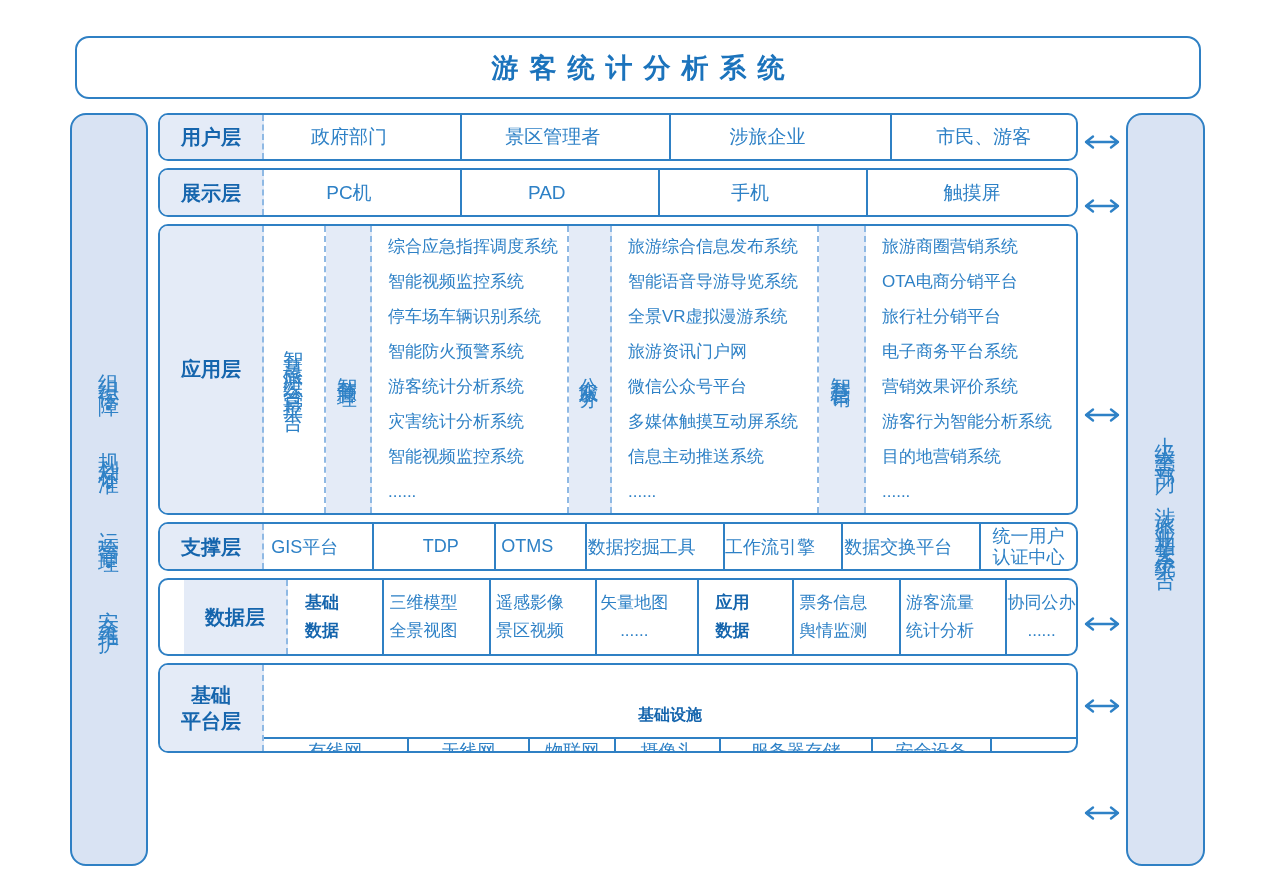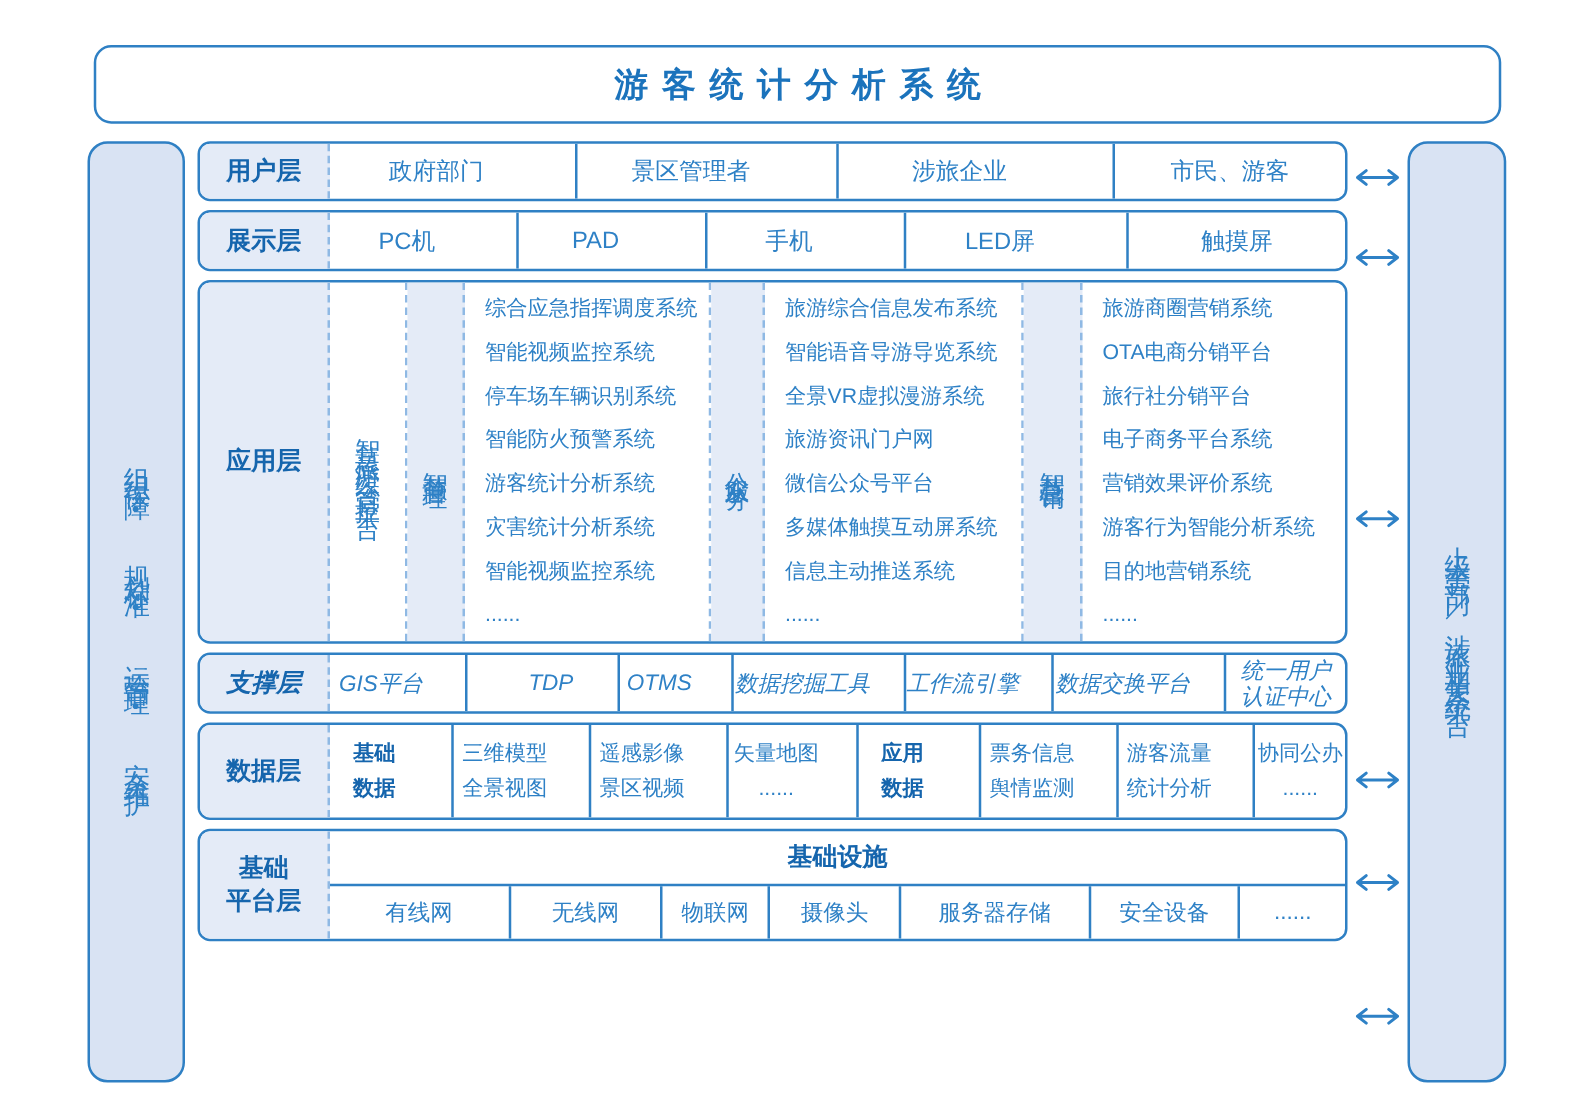--- a/index.html
+++ b/index.html
@@ -26,22 +26,22 @@
   .vtext{writing-mode:vertical-rl;text-orientation:upright;color:var(--text);}
   .side .vtext{font-size:21px;letter-spacing:7px;line-height:1;}
   .side .bullet{font-size:11px;padding:16px 0;}
 
   
   .main{position:absolute;left:158px;top:113px;width:920px;height:640px;display:flex;flex-direction:column;}
   .row{border:2px solid var(--border);border-radius:10px;background:#fff;display:flex;overflow:hidden;}
   .row-user{height:57px;margin-bottom:7px;}
   .row-display{height:57px;margin-bottom:7px;}
   .row-app{height:347px;margin-bottom:7px;}
-  .row-support{height:58px;margin-bottom:7px;font-style:italic;}
-  .row-data{height:92px;margin-bottom:7px;}
+  .row-support{height:58px;margin-bottom:7px;}
+  .row-data{height:92px;margin-bottom:7px;padding-left:24px;}
   .row-base{height:107px;}
 
   .layer-label{flex:0 0 104px;background:var(--cellfill);border-right:2px dashed var(--dash);
     display:flex;flex-direction:column;align-items:center;justify-content:center;
     font-size:20px;font-weight:bold;color:var(--label);line-height:26px;}
   .cells{flex:1;display:flex;gap:26px;}
   .cell{display:flex;flex-direction:column;align-items:center;justify-content:center;
     font-size:19px;color:var(--text);text-align:center;}
   .cell + .cell{border-left:2px solid var(--border);}
   .cell-bold{font-weight:bold;color:var(--label);}
@@ -86,21 +86,21 @@
   .app-list{display:flex;flex-direction:column;justify-content:center;row-gap:13px;
     padding-left:16px;border-right:2px dashed var(--dash);}
   .app-l1{flex:0 0 197px;}
   .app-l2{flex:0 0 207px;}
   .app-l3{flex:1;border-right:none;}
   .app-item{font-size:17px;color:var(--text);line-height:22px;white-space:nowrap;}
 
   
   .base-right{flex:1;display:flex;flex-direction:column;}
   .base-header{flex:0 0 44px;display:flex;align-items:center;justify-content:center;
-    font-size:20px;font-weight:bold;color:var(--label);border-bottom:2px solid var(--border);}
+    font-size:16px;font-weight:bold;color:var(--label);border-bottom:2px solid var(--border);margin-top:30px;}
   .base-cells{flex:1;display:flex;}
   .base-cells .cell{font-size:18px;}
   .base-cells .cell:nth-child(1){flex:145 1 0;}
   .base-cells .cell:nth-child(2){flex:122 1 0;}
   .base-cells .cell:nth-child(3){flex:85 1 0;}
   .base-cells .cell:nth-child(4){flex:105 1 0;}
   .base-cells .cell:nth-child(5){flex:152 1 0;}
   .base-cells .cell:nth-child(6){flex:120 1 0;}
   .base-cells .cell:nth-child(7){flex:85 1 0;}
 
@@ -140,21 +140,20 @@
         <div class="cell">市民、游客</div>
       </div>
     </div>
 
     <div class="row row-display">
       <div class="layer-label">展示层</div>
       <div class="cells">
         <div class="cell">PC机</div>
         <div class="cell">PAD</div>
         <div class="cell">手机</div>
-        <div class="cell">LED屏</div>
         <div class="cell">触摸屏</div>
       </div>
     </div>
 
     <div class="row row-app">
       <div class="layer-label">应用层</div>
       <div class="app-col app-platform">
         <div class="vtext">智慧旅游综合管控平台</div>
       </div>
       <div class="app-col app-group app-g1">

